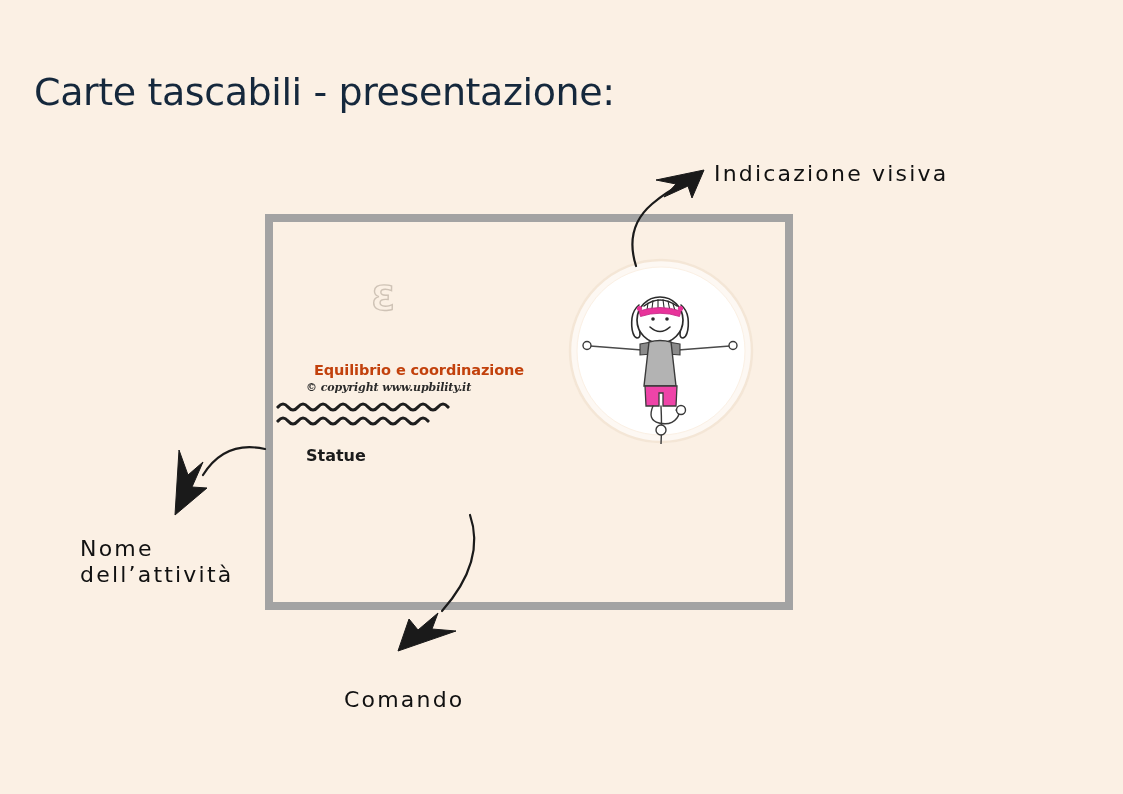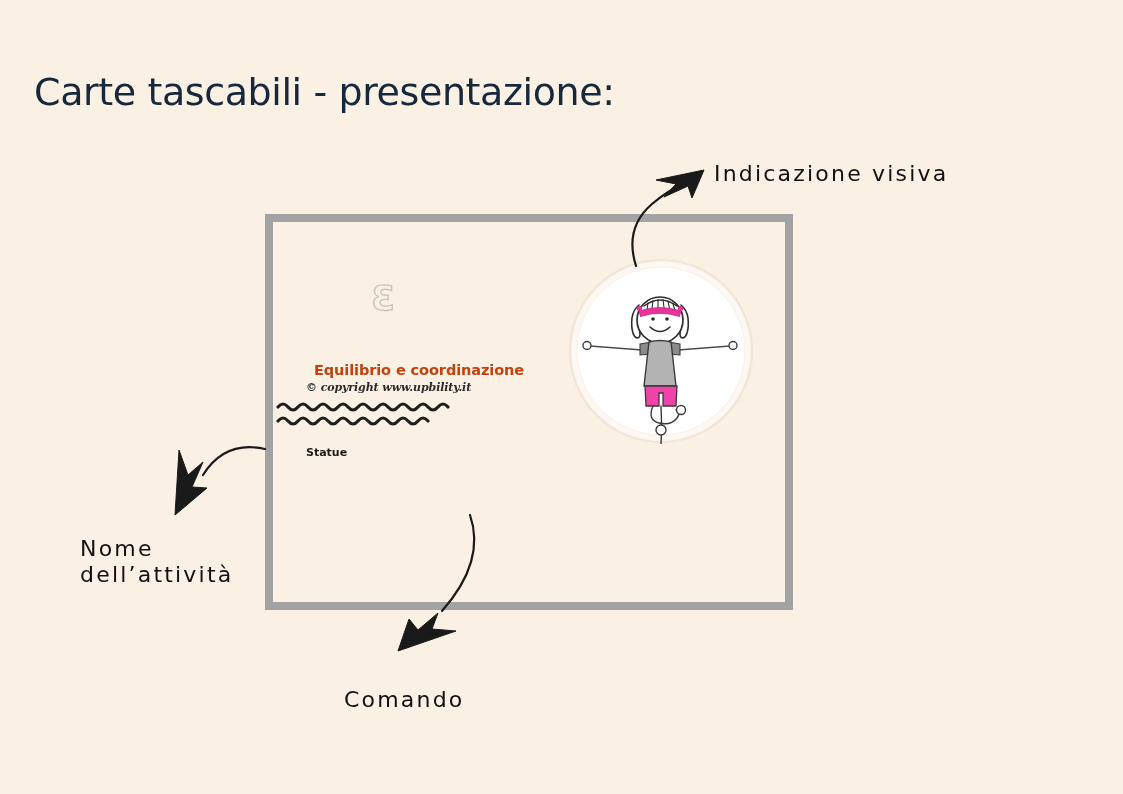--- a/index.html
+++ b/index.html
@@ -91,21 +91,21 @@
     font-weight: 700;
     color: #2A2A2A;
     letter-spacing: -0.1px;
     white-space: nowrap;
   }
   .activity-name {
     position: absolute;
     left: 306px;
     top: 446px;
     font-family: "DejaVu Sans", sans-serif;
-    font-size: 11px;
+    font-size: 16px;
     font-weight: 700;
     color: #1B1B1B;
     white-space: nowrap;
   }
   .activity-body {
     position: absolute;
     left: 313px;
     top: 469px;
     width: 200px;
     font-family: "DejaVu Sans", sans-serif;

